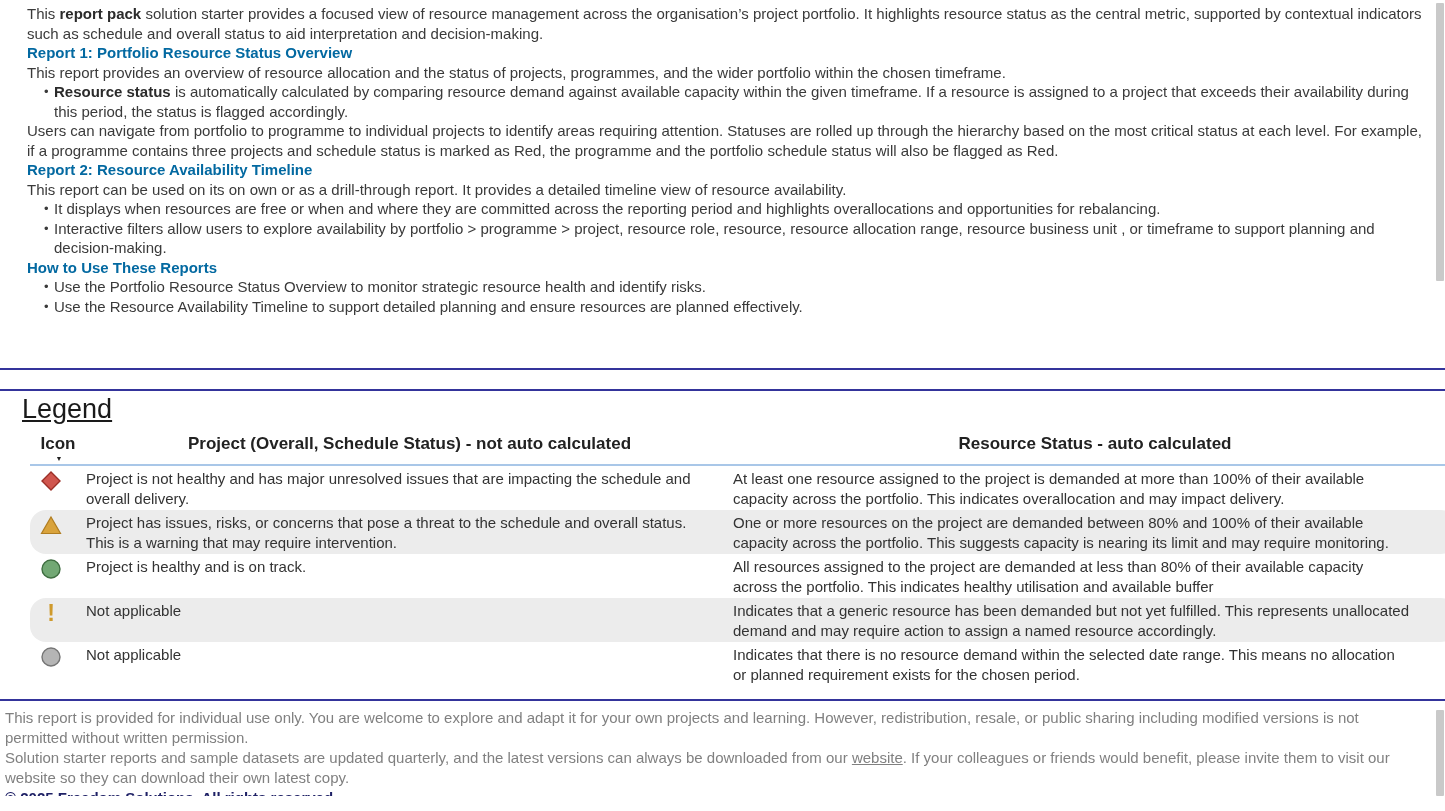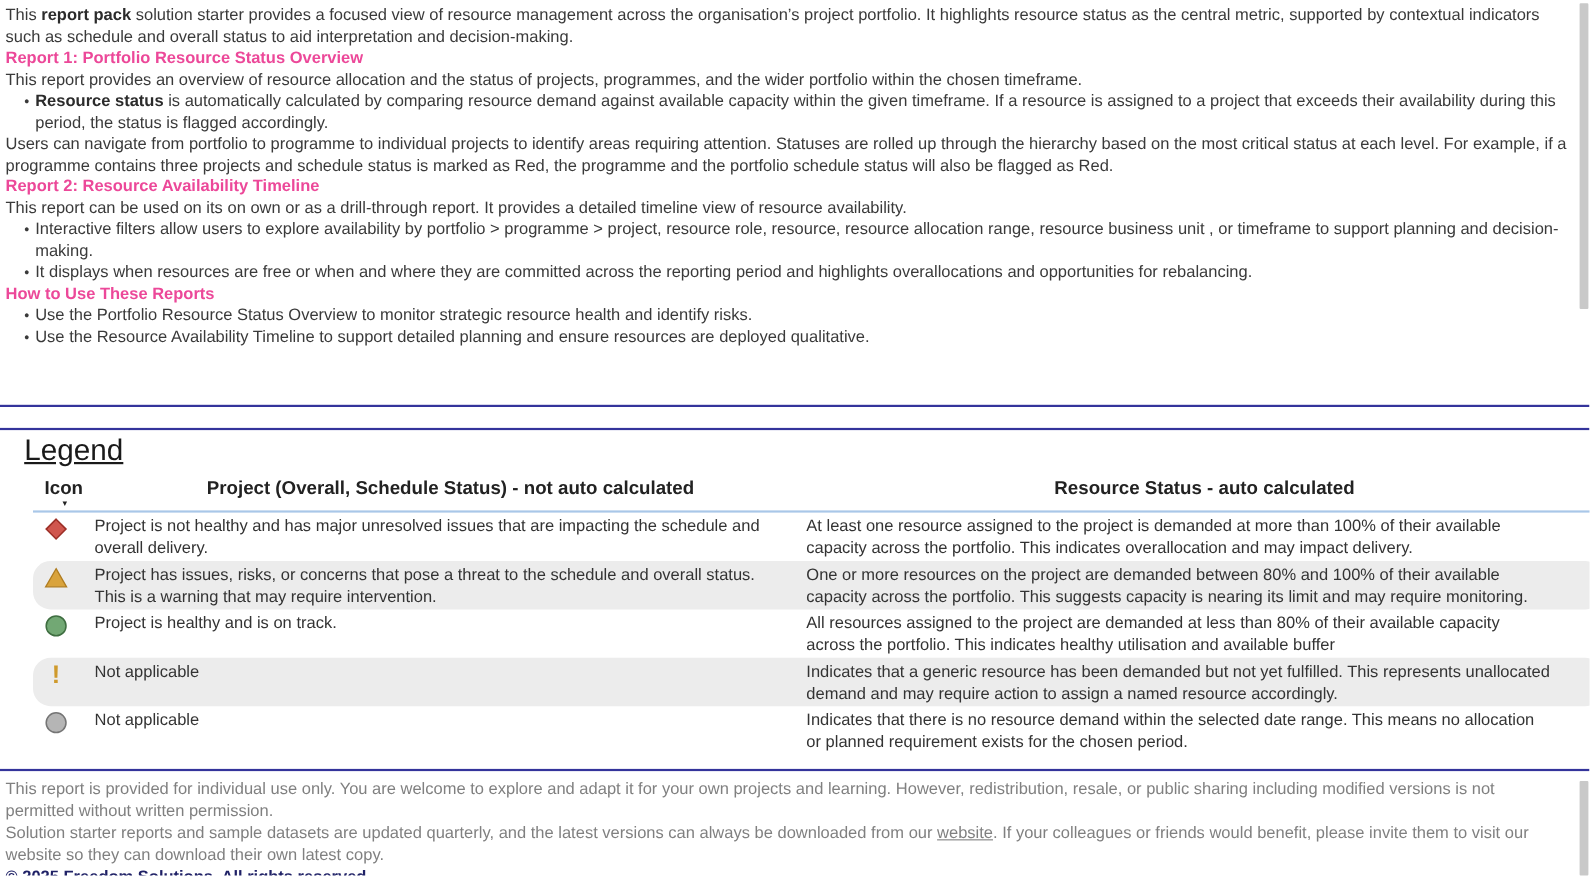--- a/index.html
+++ b/index.html
@@ -1,23 +1,23 @@
 <!DOCTYPE html>
 <html><head>
 <meta charset="utf-8">
 <style>
   * { margin: 0; padding: 0; box-sizing: border-box; }
   html, body { width: 1445px; height: 811px; background: #ffffff; overflow: hidden; }
   body { font-family: "Liberation Sans", "DejaVu Sans", sans-serif; color: #3a3a3a; position: relative; }
 
   
   .intro-panel { position: absolute; top: 0; left: 0; width: 1445px; height: 366px; overflow: hidden; }
-  .intro-content { padding: 4px 14px 0 5px; font-size: 15px; line-height: 19.5px; }
+  .intro-content { padding: 4px 14px 0 5px; font-size: 15px; line-height: 19.5px; margin-left: 22px; }
   .intro-content p { margin: 0; }
-  .section-heading { font-weight: bold; color: #ec4899; margin-top: 20px; }
+  .section-heading { font-weight: bold; color: #0369a1; margin-top: 20px; }
   .bullet { position: relative; padding-left: 27px; }
   .bullet::before { content: "•"; position: absolute; left: 17px; top: 0; font-size: 13px; }
   b { color: #2b2b2b; }
 
   
   .v-scrollbar { position: absolute; right: 1px; width: 8px; background: transparent; }
   .v-scrollbar .thumb { position: absolute; left: 0; width: 8px; background: #c9c9c9; border-radius: 1px; }
   .intro-scrollbar { top: 0; height: 366px; }
   .intro-scrollbar .thumb { top: 3px; height: 278px; }
   .footer-scrollbar { top: 702px; height: 109px; }
@@ -59,26 +59,26 @@
   <div class="intro-content">
     <p><span>This </span><b>report pack</b><span> solution starter provides a focused view of resource management across the organisation’s project portfolio. It highlights resource status as the central metric, supported by contextual indicators such as schedule and overall status to aid interpretation and decision-making.</span></p>
 
     <p class="section-heading">Report 1: Portfolio Resource Status Overview</p>
     <p>This report provides an overview of resource allocation and the status of projects, programmes, and the wider portfolio within the chosen timeframe.</p>
     <div class="bullet"><b>Resource status</b><span> is automatically calculated by comparing resource demand against available capacity within the given timeframe. If a resource is assigned to a project that exceeds their availability during this period, the status is flagged accordingly.</span></div>
     <p>Users can navigate from portfolio to programme to individual projects to identify areas requiring attention. Statuses are rolled up through the hierarchy based on the most critical status at each level. For example, if a programme contains three projects and schedule status is marked as Red, the programme and the portfolio schedule status will also be flagged as Red.</p>
 
     <p class="section-heading">Report 2: Resource Availability Timeline</p>
     <p>This report can be used on its on own or as a drill-through report. It provides a detailed timeline view of resource availability.</p>
+    <div class="bullet">It displays when resources are free or when and where they are committed across the reporting period and highlights overallocations and opportunities for rebalancing.</div>
     <div class="bullet">Interactive filters allow users to explore availability by portfolio &gt; programme &gt; project, resource role, resource, resource allocation range, resource business unit , or timeframe to support planning and decision-making.</div>
-    <div class="bullet">It displays when resources are free or when and where they are committed across the reporting period and highlights overallocations and opportunities for rebalancing.</div>
 
     <p class="section-heading">How to Use These Reports</p>
     <div class="bullet">Use the Portfolio Resource Status Overview to monitor strategic resource health and identify risks.</div>
-    <div class="bullet">Use the Resource Availability Timeline to support detailed planning and ensure resources are deployed qualitative.</div>
+    <div class="bullet">Use the Resource Availability Timeline to support detailed planning and ensure resources are planned effectively.</div>
   </div>
   <div class="v-scrollbar intro-scrollbar">
     <div class="thumb"></div>
   </div>
 </div>
 
 <div class="hline divider-1"></div>
 <div class="hline divider-2"></div>
 
 <div class="legend-panel">

